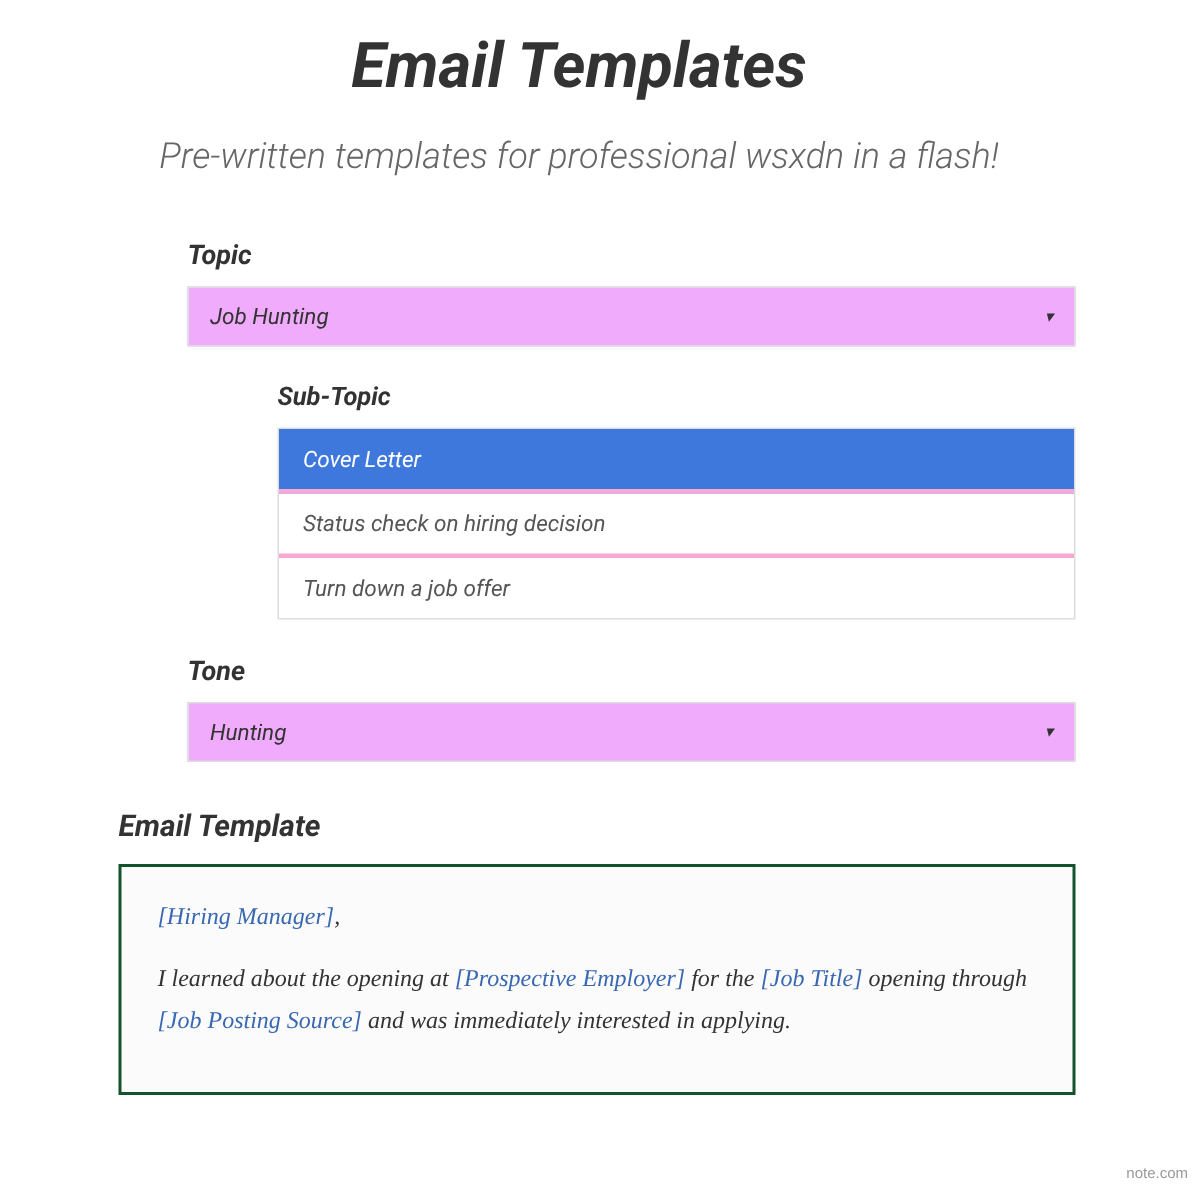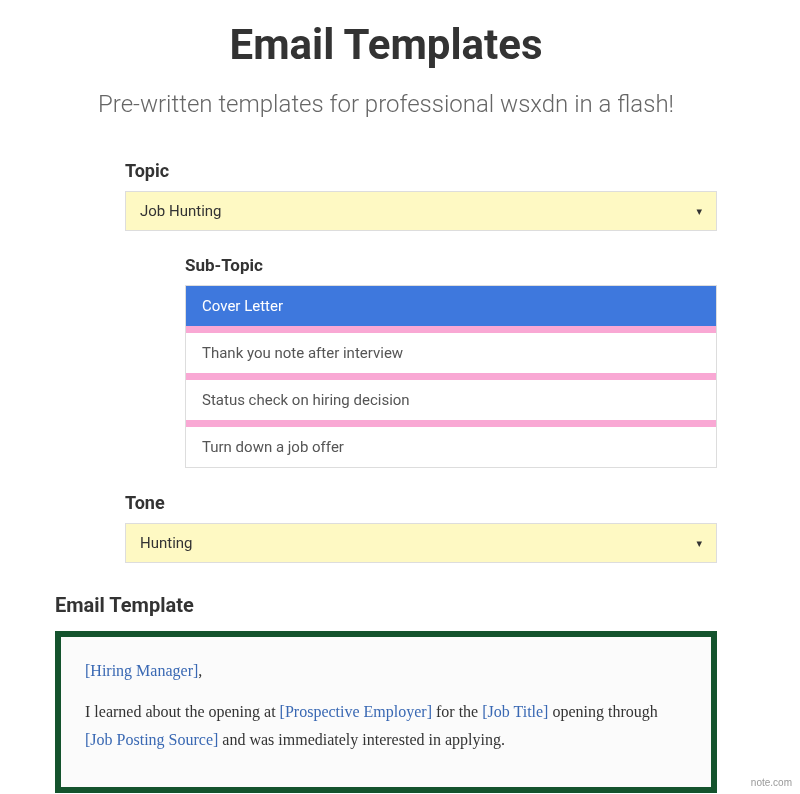--- a/index.html
+++ b/index.html
@@ -7,20 +7,21 @@
       font-family: -apple-system, BlinkMacSystemFont, "Segoe UI", Roboto, "Helvetica Neue", Arial, sans-serif;
       color: #333;
       background: #fff;
       width: 800px;
       height: 794px;
       overflow: hidden;
       position: relative;
     }
     .container {
       padding: 20px 83px 0 55px;
+      font-style: italic;
     }
     h1 {
       font-size: 42px;
       font-weight: 700;
       color: #333;
       text-align: center;
       margin-bottom: 20px;
     }
     .subheading {
       font-size: 24px;
@@ -41,21 +42,21 @@
       margin-bottom: 10px;
       display: block;
     }
     .select-wrapper {
       position: relative;
       border: 1px solid #ddd;
       padding: 10px 14px;
       font-size: 15px;
       color: #333;
       cursor: pointer;
-      background: #fef9c3;
+      background: #f0abfc;
       margin-bottom: 24px;
     }
     .select-wrapper::after {
       content: "▾";
       position: absolute;
       right: 14px;
       top: 50%;
       transform: translateY(-50%);
       font-size: 11px;
       color: #333;
@@ -72,38 +73,39 @@
       display: block;
     }
     .list {
       border: 1px solid #ddd;
     }
     .list-item {
       padding: 11px 16px;
       font-size: 15px;
       color: #555;
       cursor: pointer;
-      border-bottom: 7px solid #f9a8d4;
+      border-bottom: 3px solid #f9a8d4;
     }
     .list-item:last-child { border-bottom: none; }
     .list-item.active {
       background: #3e78dd;
       color: #fff;
     }
     .template-section {
       margin-top: 30px;
+      margin-left: 24px;
     }
     .template-heading {
       font-size: 20px;
       font-weight: 700;
       color: #333;
       margin-bottom: 14px;
     }
     .template-box {
-      border: 6px solid #14532d;
+      border: 2px solid #14532d;
       background: #fbfbfb;
       padding: 20px 24px;
       font-family: Georgia, 'Times New Roman', serif;
       font-size: 16px;
       line-height: 1.7;
       color: #333;
     }
     .template-box p {
       margin-bottom: 14px;
     }
@@ -129,21 +131,20 @@
   <div class="form-section">
     <label class="label">Topic</label>
     <div class="select-wrapper">
       <span>Job Hunting</span>
     </div>
 
     <div class="subtopic-section">
       <label class="subtopic-label">Sub-Topic</label>
       <div class="list">
         <div class="list-item active">Cover Letter</div>
-        <div class="list-item">Thank you note after interview</div>
         <div class="list-item">Status check on hiring decision</div>
         <div class="list-item">Turn down a job offer</div>
       </div>
     </div>
 
     <label class="label">Tone</label>
     <div class="select-wrapper">
       <span>Hunting</span>
     </div>
   </div>

